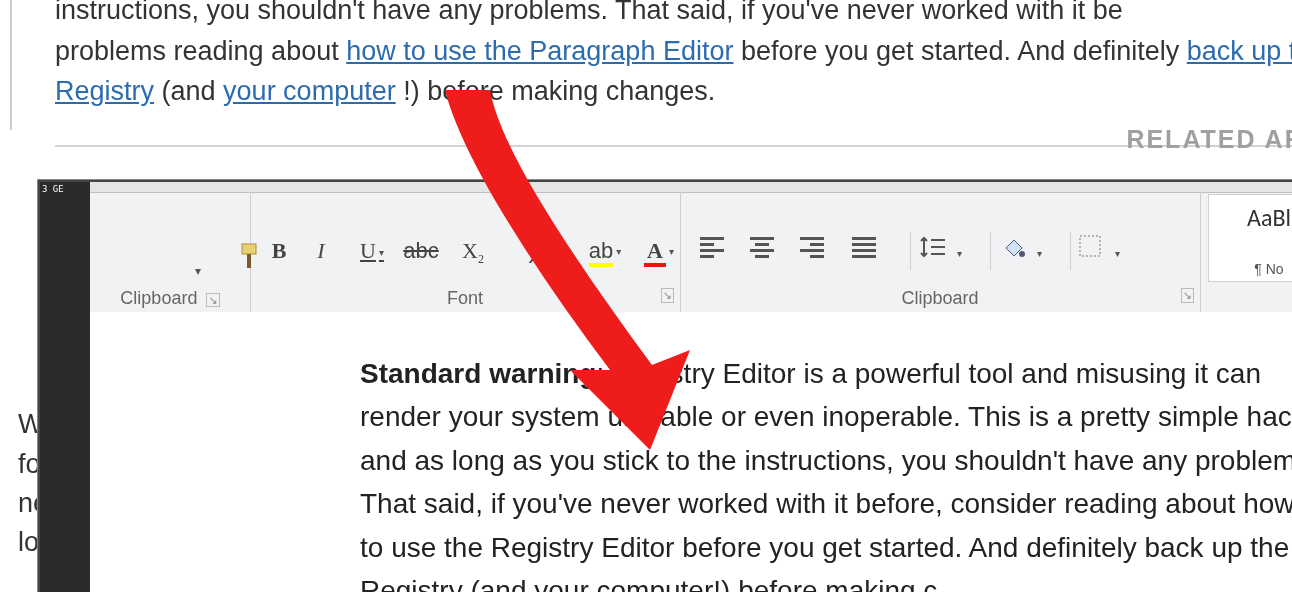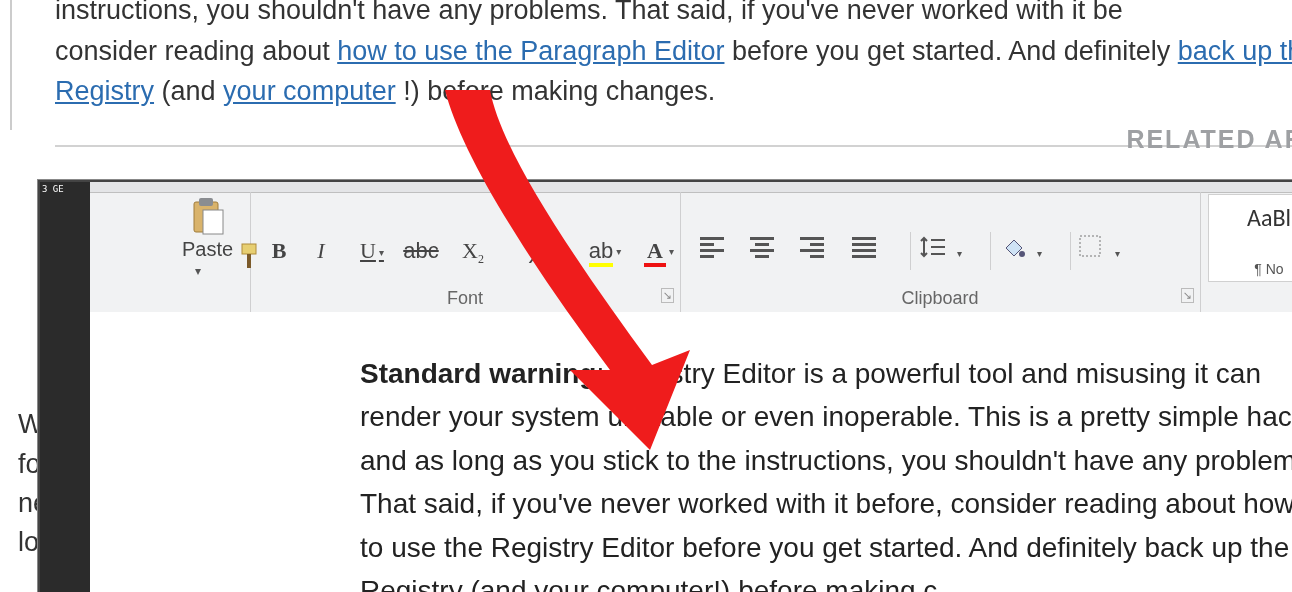--- a/index.html
+++ b/index.html
@@ -273,21 +273,21 @@
     pointer-events: none;
   }
 </style>
 </head>
 <body>
 
 <div class="left-border"></div>
 
 <div class="article-text">
   <span>instructions, you shouldn't have any problems. That said, if you've never worked with it be</span><br>
-  <span>consider reading about </span>
+  <span>problems reading about </span>
   <a href="#">how to use the Paragraph Editor</a>
   <span> before you get started. And definitely </span>
   <a href="#">back up the Registry</a>
   <span> (and </span>
   <a href="#">your computer</a>
   <span>!) before making changes.</span>
 </div>
 
 <div class="hr-line"></div>
 <div class="related-label">RELATED ART</div>
@@ -301,34 +301,30 @@
 
 <div class="word-window">
   <div class="thumb-strip">
     <span class="ge">3 GE</span>
   </div>
 
   <div class="ribbon">
     <div class="ribbon-top-edge"></div>
 
     <div class="group g-clipboard">
-      <div class="paste-icon">
-        <svg width="34" height="38" viewBox="0 0 34 38">
-          <rect x="3" y="4" width="24" height="30" rx="2" fill="#d9b36b" stroke="#a07c3b"></rect>
-          <rect x="8" y="0" width="14" height="8" rx="2" fill="#8a8d91"></rect>
-          <rect x="12" y="12" width="20" height="24" fill="#fff" stroke="#888"></rect>
-        </svg>
-        <div>Paste</div>
-      </div>
       <div class="paste-drop">▾</div>
       <div class="brush-icon">
         <svg width="24" height="28" viewBox="0 0 24 28">
           <rect x="4" y="2" width="14" height="10" fill="#e7cf72" stroke="#b08c3a"></rect>
           <rect x="9" y="12" width="4" height="14" fill="#7b5a2a"></rect>
         </svg>
+      </div>
+      <div class="group-label">
+        <span>Clipboard</span>
+        <span class="dlg">↘</span>
       </div>
     </div>
 
     <div class="group g-font">
       <div class="fbtn b-bold">B</div>
       <div class="fbtn b-italic">I</div>
       <div class="fbtn b-under">
         <span>U</span><span class="drop-tri">▾</span>
       </div>
       <div class="fbtn b-strike" style="text-decoration:line-through">abc</div>

